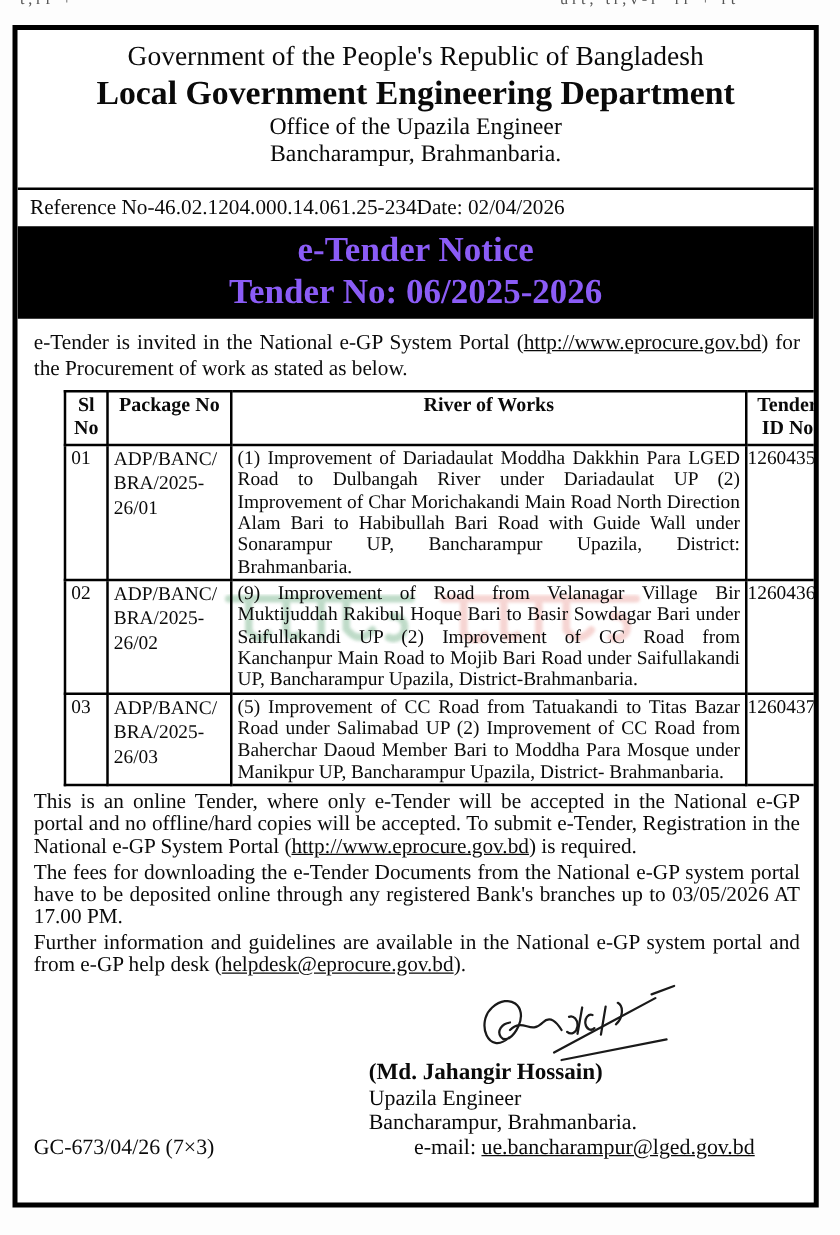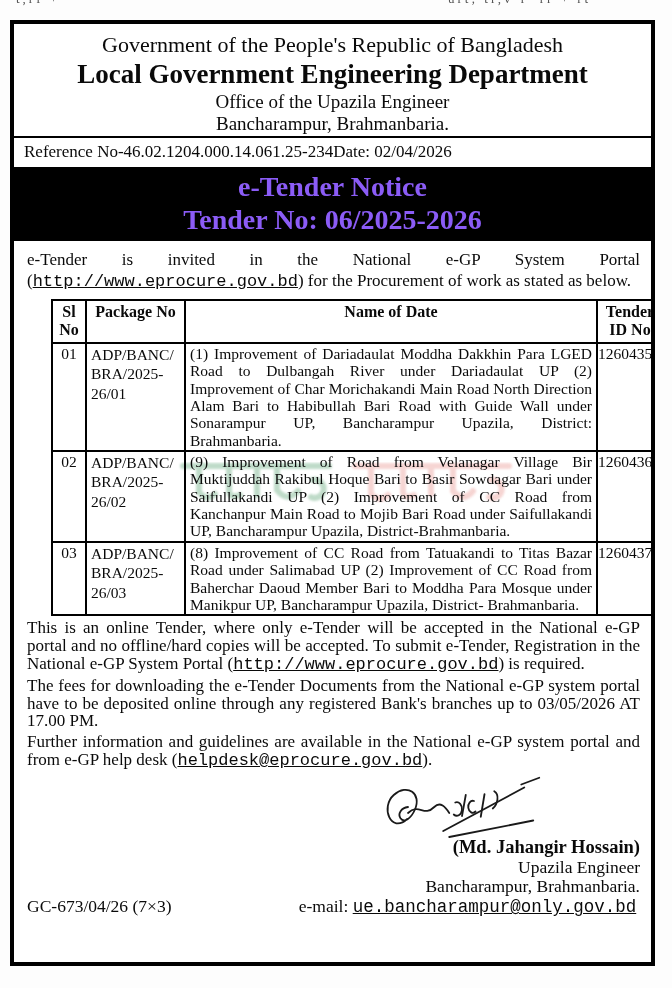--- a/index.html
+++ b/index.html
@@ -11,21 +11,21 @@
   .frag{position:absolute;top:0;height:8px;overflow:hidden;color:#555;font-size:13px;}
   .frag-inner{display:block;margin-top:-9px;letter-spacing:3px;}
   .frag-left{left:16px;width:70px;}
   .frag-right{left:448px;width:200px;}
 
   
   .doc{
     position:absolute;left:10px;top:20px;width:645px;height:946px;
     box-sizing:border-box;border:4px solid #000;background:#fff;overflow:hidden;
   }
-  .letterhead{text-align:center;padding:8px 10px 0;border-bottom:2px solid #000;}
+  .letterhead{text-align:center;padding:8px 10px 14px;border-bottom:2px solid #000;}
   .lh-govt{font-size:22px;line-height:1.2;}
   .lh-dept{font-size:27px;font-weight:bold;line-height:1.2;}
   .lh-line{font-size:19px;line-height:1.18;}
 
   .ref-row{display:flex;align-items:center;
     font-size:17px;padding:4px 12px 5px 10px;}
 
   .banner{background:#000;color:#8b5cf6;text-align:center;font-weight:bold;
     font-size:28px;line-height:33px;padding:3px 0 5px;}
 
@@ -37,29 +37,29 @@
   .wm{position:absolute;left:150px;top:155px;z-index:0;opacity:0.9;}
   table{width:100%;border-collapse:collapse;position:relative;z-index:1;
     font-size:15.5px;background:transparent;margin-left:24px;}
   th,td{border:2px solid #000;vertical-align:top;padding:1px 4px;}
   th{font-size:16px;line-height:1.15;padding:2px 2px;}
   .c-sl{width:34px;text-align:center;}
   .c-pkg{width:99px;}
   .c-tid{width:66px;}
   td.cell-works{text-align:justify;line-height:1.12;}
   td.cell-pkg{line-height:1.25;padding-right:2px;}
-  td.cell-sl{text-align:center;}
+  td.cell-sl{text-align:left;}
   td.cell-tid{padding-left:0;}
 
   .note{font-size:17px;line-height:1.05;text-align:justify;margin:3px 0 0;}
   .note:first-of-type{margin-top:6px;}
-  a.doclink{color:inherit;text-decoration:underline;cursor:pointer;font-family:Liberation Mono, monospace;}
+  a.doclink{color:inherit;text-decoration:underline;cursor:pointer;}
 
   .sig-row{display:flex;justify-content:flex-end;margin-top:4px;}
-  .sig-block{width:345px;text-align:right;}
+  .sig-block{width:345px;text-align:left;}
   .sig-svg{display:block;margin:0 auto -2px;}
   .sig-name{font-weight:bold;font-size:18.5px;line-height:1.08;}
   .sig-title{font-size:17.5px;line-height:1.1;}
   .sig-loc{font-size:17.5px;line-height:1.1;}
 
   .bottom-row{display:flex;justify-content:space-between;align-items:center;
     padding:0 0 8px 0;}
   .gc-code{font-size:17.5px;}
   .email-line{font-size:17.5px;width:345px;text-align:center;}
 </style>
@@ -128,41 +128,41 @@
         <colgroup>
             <col class="c-sl">
             <col class="c-pkg">
             <col>
             <col class="c-tid">
           </colgroup>
         <thead>
           <tr>
             <th>Sl No</th>
             <th>Package No</th>
-            <th>Name of Date</th>
+            <th>River of Works</th>
             <th>Tender ID No</th>
           </tr>
         </thead>
         <tbody>
           <tr>
             <td class="cell-sl">01</td>
             <td class="cell-pkg">ADP/BANC/​BRA/2025-​26/01</td>
             <td class="cell-works">(1) Improvement of Dariadaulat Moddha Dakkhin Para LGED Road to Dulbangah River under Dariadaulat UP (2) Improvement of Char Morichakandi Main Road North Direction Alam Bari to Habibullah Bari Road with Guide Wall under Sonarampur UP, Bancharampur Upazila, District: Brahmanbaria.</td>
             <td class="cell-tid">1260435</td>
           </tr>
           <tr>
             <td class="cell-sl">02</td>
             <td class="cell-pkg">ADP/BANC/​BRA/2025-​26/02</td>
             <td class="cell-works">(9) Improvement of Road from Velanagar Village Bir Muktijuddah Rakibul Hoque Bari to Basir Sowdagar Bari under Saifullakandi UP (2) Improvement of CC Road from Kanchanpur Main Road to Mojib Bari Road under Saifullakandi UP, Bancharampur Upazila, District-Brahmanbaria.</td>
             <td class="cell-tid">1260436</td>
           </tr>
           <tr>
             <td class="cell-sl">03</td>
             <td class="cell-pkg">ADP/BANC/​BRA/2025-​26/03</td>
-            <td class="cell-works">(8) Improvement of CC Road from Tatuakandi to Titas Bazar Road under Salimabad UP (2) Improvement of CC Road from Baherchar Daoud Member Bari to Moddha Para Mosque under Manikpur UP, Bancharampur Upazila, District- Brahmanbaria.</td>
+            <td class="cell-works">(5) Improvement of CC Road from Tatuakandi to Titas Bazar Road under Salimabad UP (2) Improvement of CC Road from Baherchar Daoud Member Bari to Moddha Para Mosque under Manikpur UP, Bancharampur Upazila, District- Brahmanbaria.</td>
             <td class="cell-tid">1260437</td>
           </tr>
         </tbody>
       </table>
     </div>
 
     <p class="note"><span>This is an online Tender, where only e-Tender will be accepted in the National e-GP portal and no offline/hard copies will be accepted. To submit e-Tender, Registration in the National e-GP System Portal (</span><a class="doclink">http://www.eprocure.gov.bd</a><span>) is required.</span></p>
     <p class="note">The fees for downloading the e-Tender Documents from the National e-GP system portal have to be deposited online through any registered Bank's branches up to 03/05/2026 AT 17.00 PM.</p>
     <p class="note"><span>Further information and guidelines are available in the National e-GP system portal and from e-GP help desk (</span><a class="doclink">helpdesk@eprocure.gov.bd</a><span>).</span></p>
 
@@ -183,17 +183,17 @@
           </g>
         </svg>
         <div class="sig-name">(Md. Jahangir Hossain)</div>
         <div class="sig-title">Upazila Engineer</div>
         <div class="sig-loc">Bancharampur, Brahmanbaria.</div>
       </div>
     </div>
 
     <div class="bottom-row">
       <span class="gc-code">GC-673/04/26 (7×3)</span>
-      <span class="email-line"><span>e-mail: </span><a class="doclink">ue.bancharampur@only.gov.bd</a></span>
+      <span class="email-line"><span>e-mail: </span><a class="doclink">ue.bancharampur@lged.gov.bd</a></span>
     </div>
 
   </div>
 </div>
 
 </body></html>

